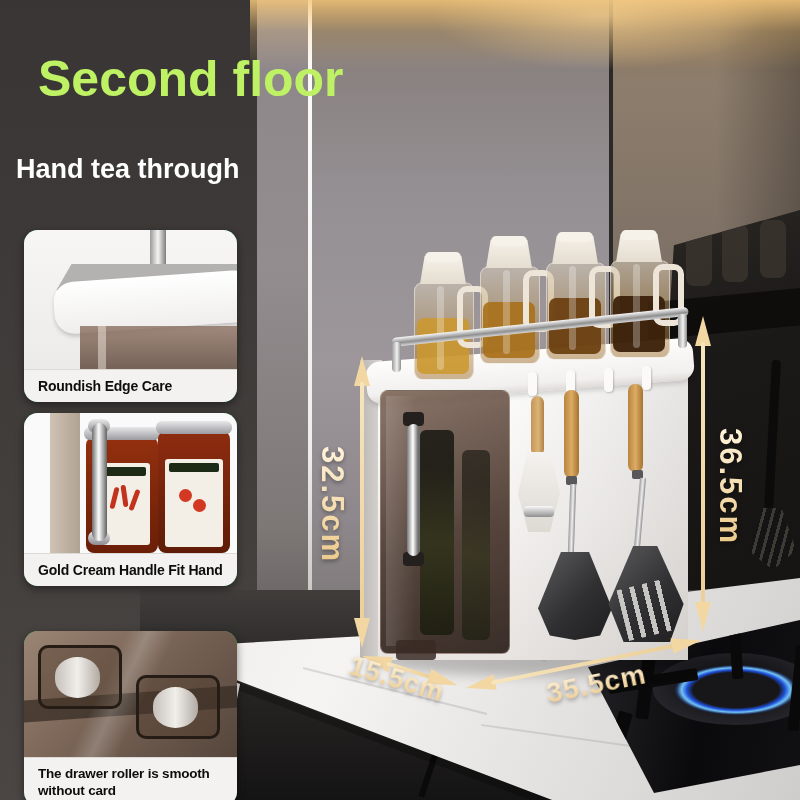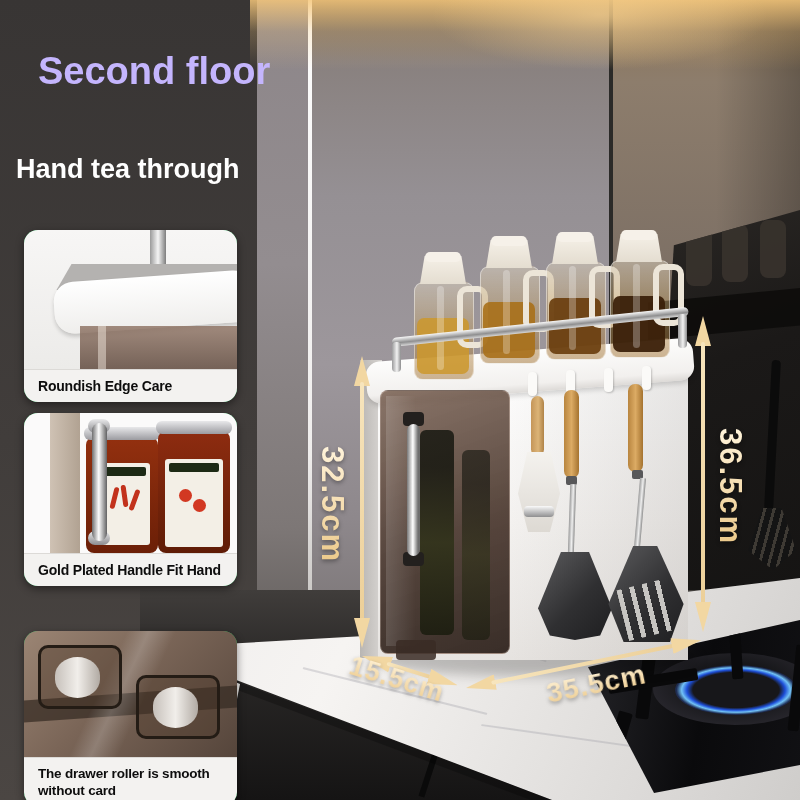--- a/index.html
+++ b/index.html
@@ -139,21 +139,21 @@
   .dtext{font-size:27px;letter-spacing:1px;white-space:nowrap;}
   .arr-line-v{left:6px;width:4px;background:linear-gradient(180deg,#f7e5bd,#eccf98);border-radius:2px;}
   .ah{background:#f2d7a2;}
   .ah-up{width:16px;height:30px;clip-path:polygon(50% 0,100% 100%,0 100%);}
   .ah-down{width:16px;height:30px;clip-path:polygon(0 0,100% 0,50% 100%);}
   .arr-line-h{top:6px;height:4px;background:linear-gradient(90deg,#f7e5bd,#eccf98);border-radius:2px;}
   .ah-left{width:30px;height:16px;clip-path:polygon(0 50%,100% 0,100% 100%);}
   .ah-right{width:30px;height:16px;clip-path:polygon(0 0,100% 50%,0 100%);}
 
   
-  .title{left:38px;top:50px;font-size:38px;font-weight:800;color:#c4b5fd;letter-spacing:0;}
+  .title{left:38px;top:50px;font-size:50px;font-weight:800;color:#bef264;letter-spacing:0;}
   .subtitle{left:16px;top:154px;font-size:27px;font-weight:800;color:#fff;}
   .card{left:24px;width:213px;border-radius:14px;overflow:hidden;background:#22c55e;
     box-shadow:0 3px 8px rgba(0,0,0,0.45);}
   .photo{position:relative;width:100%;overflow:hidden;}
   .caption{position:relative;width:100%;box-sizing:border-box;background:#f3f2f0;
     border-top:1px solid #dcdad7;padding:8px 10px 6px 14px;
     font-size:14px;line-height:1.25;font-weight:700;color:#0d0d0d;letter-spacing:-0.2px;}
 
   
   .p1{background:linear-gradient(180deg,#f7f6f5 0%,#ecebe9 100%);height:139px;}
@@ -367,21 +367,21 @@
           <div class="abs label-top" style="left:4px;top:4px;width:50px;"></div>
           <div class="abs tomato" style="left:14px;top:30px;"></div>
           <div class="abs tomato" style="left:28px;top:40px;"></div>
         </div>
       </div>
       <div class="abs jar-lid" style="left:132px;top:8px;width:76px;"></div>
       <div class="abs p2-ball" style="top:6px;"></div>
       <div class="abs p2-ball" style="top:118px;"></div>
       <div class="abs p2-handle"></div>
     </div>
-    <div class="caption">Gold Plated Handle Fit Hand</div>
+    <div class="caption">Gold Cream Handle Fit Hand</div>
   </div>
 
   <div class="abs card" style="top:603px;margin-top:28px;">
     <div class="photo p3">
       <div class="abs p3-groove"></div>
       <div class="abs p3-gloss"></div>
       <div class="abs roller" style="left:14px;top:14px;width:78px;height:58px;">
         <div class="wheel"></div>
       </div>
       <div class="abs roller" style="left:112px;top:44px;width:78px;height:58px;">

